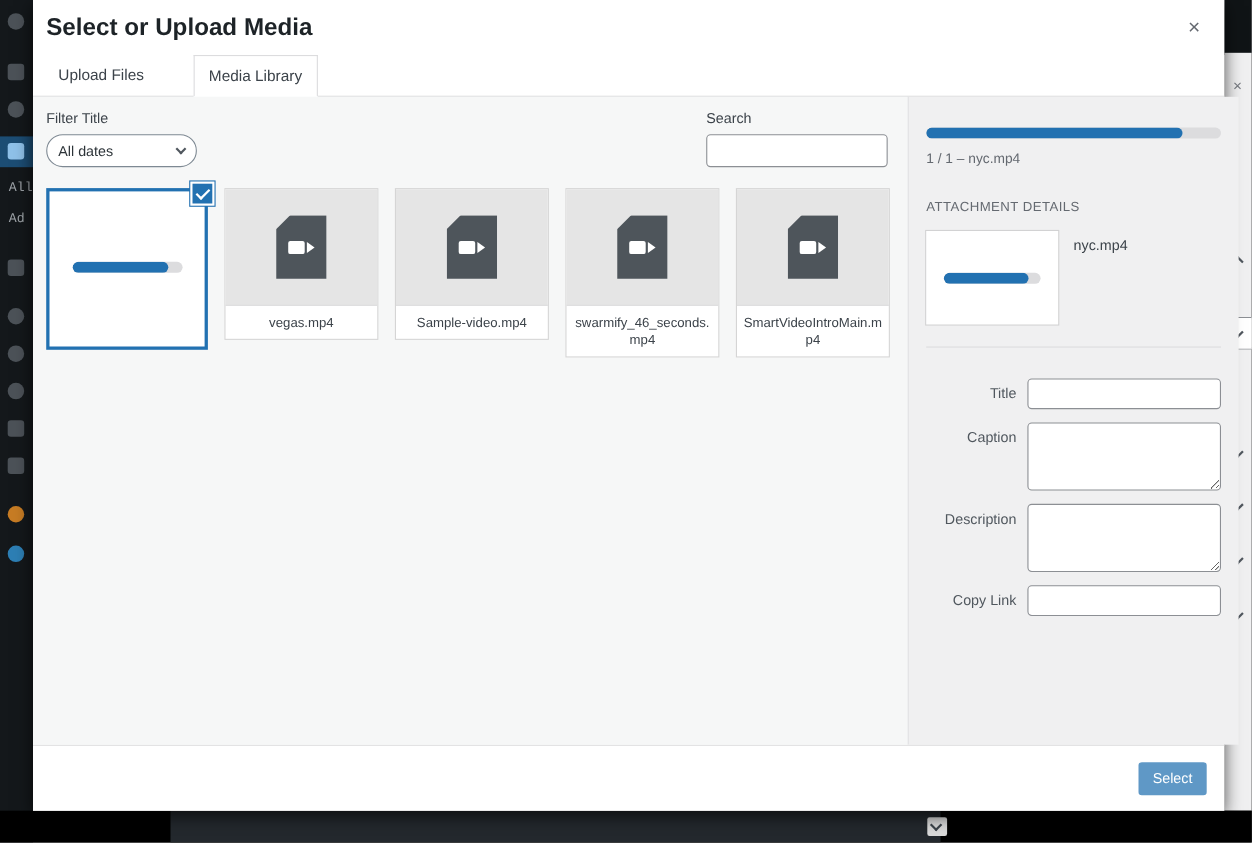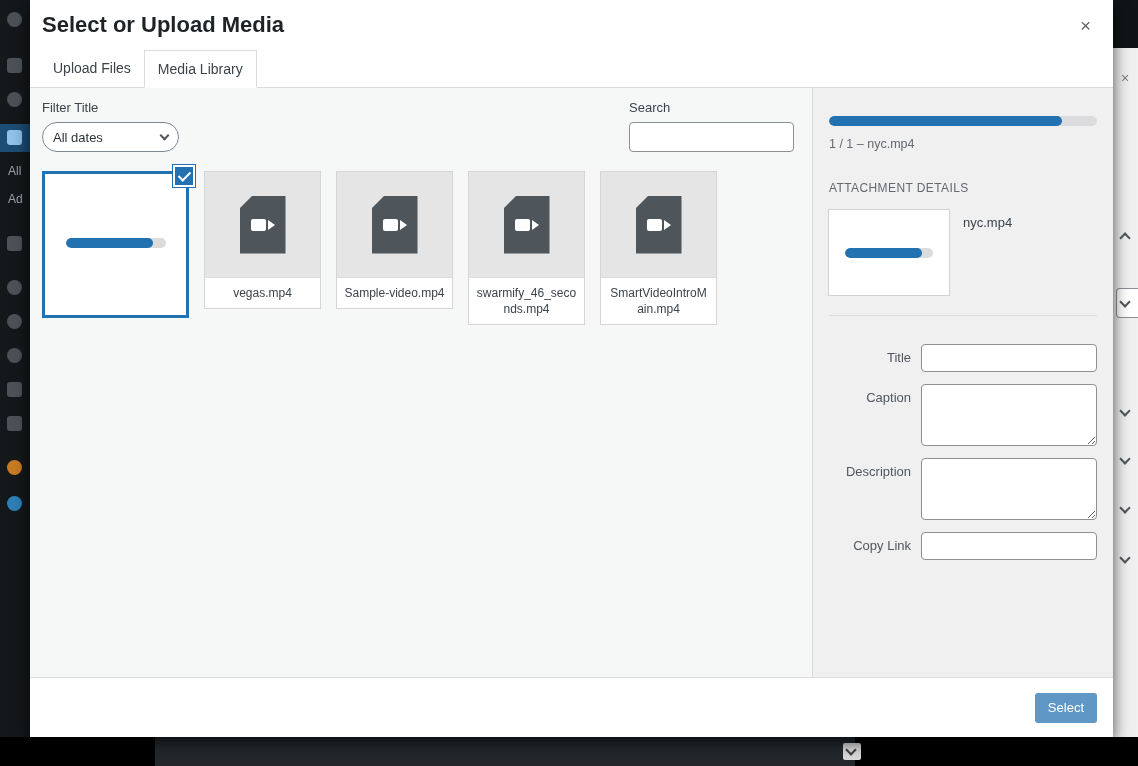--- a/index.html
+++ b/index.html
@@ -5,21 +5,21 @@
   * { box-sizing: border-box; }
   html,body { margin:0; padding:0; }
   body {
     width:1138px; height:766px; position:relative; overflow:hidden;
     background:#050505;
     font-family:"Liberation Sans","DejaVu Sans",sans-serif;
     font-size:13px; color:#3c434a;
   }
 
   
-  .admin-rail { position:absolute; left:0; top:0; width:30px; height:766px; background:#14181b; }
+  .admin-rail { position:absolute; left:0; top:0; width:30px; height:766px; background:#14181b;font-family:Liberation Mono, monospace; }
   .ri { position:absolute; left:7px; width:15px; height:15px; background:#565d63; border-radius:50%; opacity:.85; }
   .ri.sq { border-radius:3px; }
   .ri-active-bg { position:absolute; left:0; top:124px; width:30px; height:28px; background:#1c4d74; }
   .ri.pages { background:#8fc1e9; opacity:1; }
   .ri.orange { background:#c77c24; opacity:1; }
   .ri.blueplug { background:#2d7fb5; opacity:1; }
   .rail-label { position:absolute; left:8px; font-size:12px; color:#9ea3a8; }
 
   
   .behind-right { position:absolute; right:0; top:0; width:25px; height:737px; background:#f0f0f1; }
@@ -35,41 +35,41 @@
   .bb-select { position:absolute; left:843px; top:6px; width:18px; height:17px; background:#d9d9d9; border-radius:2px; }
   .bb-select .chev { left:4px; top:3px; border-color:#3c434a; }
 
   
   .modal { position:absolute; left:30px; top:0; width:1083px; height:737px; background:#fff;
            box-shadow:0 5px 15px rgba(0,0,0,.7); display:flex; flex-direction:column; }
   .modal-header { height:50px; flex:0 0 50px; display:flex; align-items:center; justify-content:space-between; padding:0 16px 0 12px; }
   .modal-title { font-size:22px; font-weight:600; color:#1d2327; margin:0; }
   .modal-close { background:none; border:none; font-size:19px; line-height:1; color:#646970; cursor:pointer; padding:2px 6px; font-family:inherit; }
 
-  .tabs { flex:0 0 37px; display:flex; padding-left:10px; border-bottom:1px solid #dcdcde; align-items:stretch; background:#fff; }
+  .tabs { flex:0 0 37px; display:flex; padding-left:10px; border-bottom:1px solid #dcdcde; align-items:stretch; background:#fff;gap:32px; }
   .tab { padding:0 13px; line-height:36px; font-size:14px; color:#3c434a; cursor:pointer; }
   .tab.active { background:#fff; border:1px solid #dcdcde; border-bottom:1px solid #fff; margin-bottom:-1px; }
 
   .content { flex:1 1 auto; display:flex; min-height:0; }
   .main { flex:1 1 auto; background:#f6f7f7; padding:12px 16px 0 12px; position:relative; }
   .sidebar { flex:0 0 298px; background:#f0f0f1; border-left:1px solid #dcdcde; padding:14px 16px; }
 
   
   .toolbar { display:flex; justify-content:space-between; align-items:flex-start; }
   .field-label { display:block; font-size:13px; color:#3c434a; margin-bottom:7px; }
   .select-box { width:137px; height:30px; background:#fff; border:1px solid #7e8993; border-radius:15px;
                 display:flex; align-items:center; justify-content:space-between; padding:0 10px;
                 font-size:13px; color:#2c3338; cursor:pointer; }
   .sel-chev { width:7px; height:7px; border-right:2px solid #50575e; border-bottom:2px solid #50575e; transform:rotate(45deg); margin-top:-3px; }
   .search-group { text-align:left; padding-right:2px; }
   .search-input { width:165px; height:30px; background:#fff; border:1px solid #8c8f94; border-radius:4px; padding:0 8px; font-size:13px; font-family:inherit; }
 
   
   .grid { display:flex; gap:15px; margin-top:19px; align-items:flex-start; }
-  .tile { width:117px; background:#fff; border:1px solid #d5d5d5; cursor:pointer; }
+  .tile { width:140px; background:#fff; border:1px solid #d5d5d5; cursor:pointer; }
   .tile-icon-area { height:106px; background:#e5e5e5; border-bottom:1px solid #dcdcde; display:flex; align-items:center; justify-content:center; }
   .tile-name { font-size:12px; color:#3c434a; text-align:center; padding:7px 6px; line-height:1.35; overflow-wrap:anywhere; }
   .file-icon { width:46px; height:58px; background:#4e555b; clip-path:polygon(13px 0,100% 0,100% 100%,0 100%,0 13px); display:flex; align-items:center; justify-content:center; }
   .cam { display:flex; align-items:center; }
   .cam-body { width:15px; height:12px; background:#fff; border-radius:2px; }
   .cam-lens { width:0; height:0; border-top:5px solid transparent; border-bottom:5px solid transparent; border-left:7px solid #fff; margin-left:2px; }
 
   .uploading-tile { width:147px; height:147px; background:#fff; border:3px solid #2271b1; position:relative; cursor:pointer; }
   .tile-progress { position:absolute; top:64px; left:50%; transform:translateX(-50%); width:100px; }
   .check { position:absolute; top:-9px; right:-9px; width:22px; height:22px; background:#2271b1; border:2px solid #fff;

